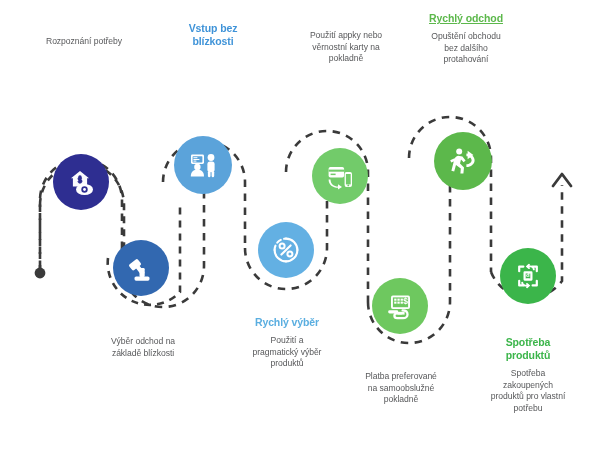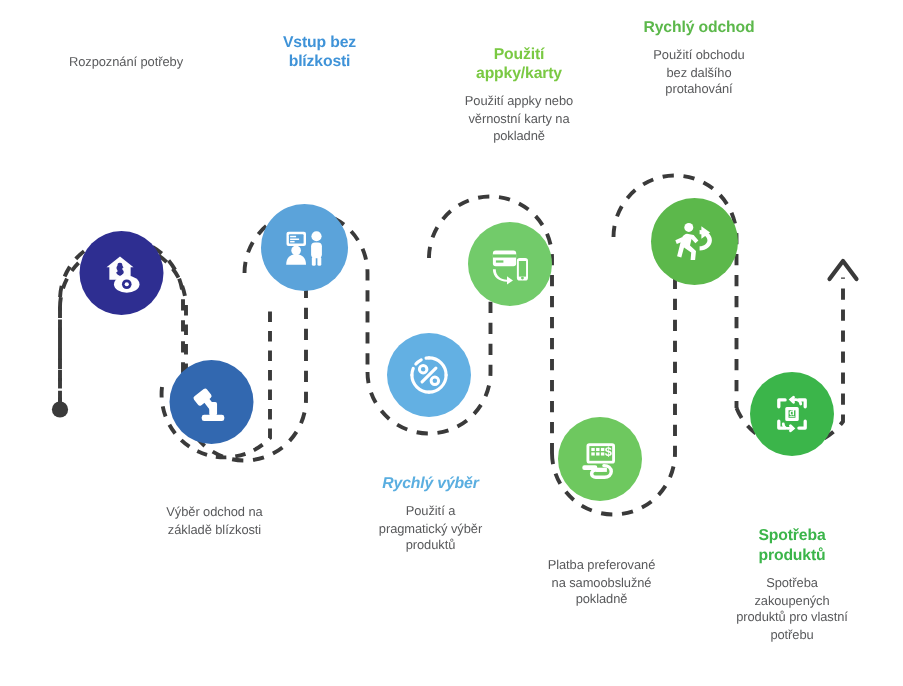--- a/index.html
+++ b/index.html
@@ -250,62 +250,58 @@
   </div>
 
   <div class="step-text" style="left:140px;top:22px;width:146px;">
     <div class="step-title" style="color:#3f93d8;">
       <span>Vstup bez</span><br>
       <span>blízkosti</span>
     </div>
   </div>
 
   <div class="step-text" style="left:213px;top:316px;width:148px;">
-    <div class="step-title" style="color:#5aaee0;font-style:italic;">
+    <div class="step-title" style="color:#5aaee0;">
       <span>Rychlý výběr</span>
     </div>
     <div class="step-desc">
       <span>Použití a</span><br>
       <span>pragmatický výběr</span><br>
       <span>produktů</span>
     </div>
   </div>
 
   <div class="step-text" style="left:272px;top:30px;width:148px;">
-    <div class="step-title" style="color:#7ac943;">
-      <span>Použití</span><br>
-      <span>appky/karty</span>
-    </div>
     <div class="step-desc">
       <span>Použití appky nebo</span><br>
       <span>věrnostní karty na</span><br>
       <span>pokladně</span>
     </div>
   </div>
 
   <div class="step-text" style="left:326px;top:371px;width:150px;">
     <div class="step-desc">
       <span>Platba preferované</span><br>
       <span>na samoobslužné</span><br>
       <span>pokladně</span>
     </div>
   </div>
 
   <div class="step-text" style="left:392px;top:12px;width:148px;">
-    <div class="step-title" style="color:#5cb84b;">
+    <div class="step-title" style="color:#5cb84b;text-decoration:underline;">
       <span>Rychlý odchod</span>
     </div>
     <div class="step-desc">
-      <span>Použití obchodu</span><br>
+      <span>Opuštění obchodu</span><br>
       <span>bez dalšího</span><br>
       <span>protahování</span>
     </div>
   </div>
 
-  <div class="step-text" style="left:454px;top:336px;width:148px;margin-top:15px;">
+  <div class="step-text" style="left:454px;top:336px;width:148px;">
     <div class="step-title" style="color:#3bb54a;">
       <span>Spotřeba</span><br>
       <span>produktů</span>
     </div>
     <div class="step-desc">
       <span>Spotřeba</span><br>
       <span>zakoupených</span><br>
       <span>produktů pro vlastní</span><br>
       <span>potřebu</span>
     </div>

